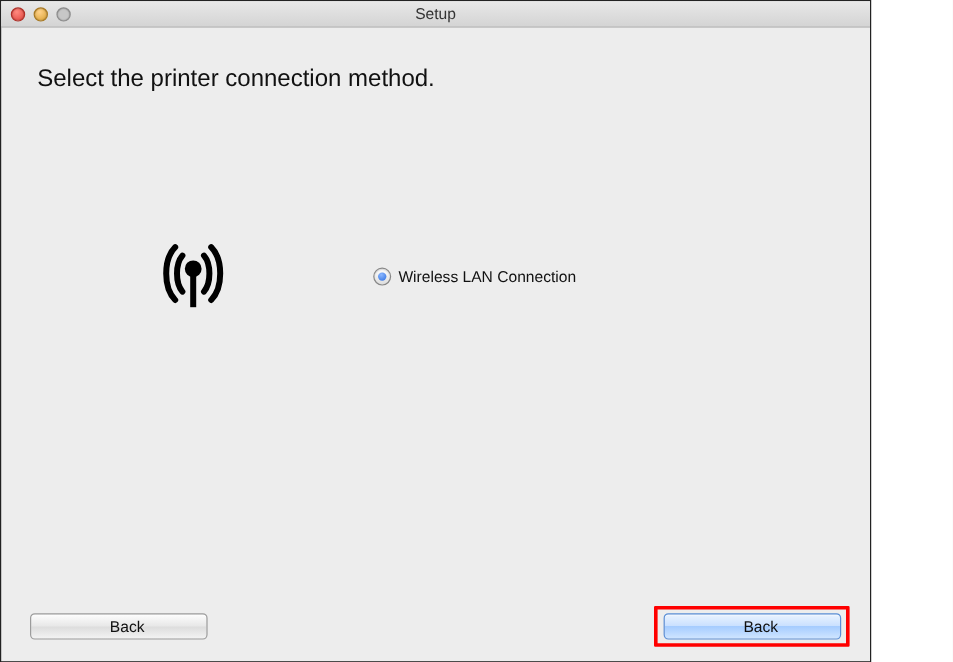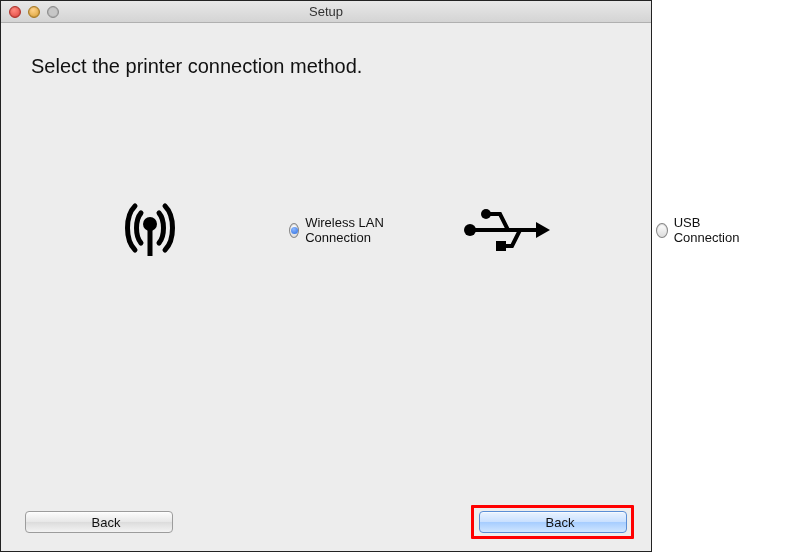--- a/index.html
+++ b/index.html
@@ -8,21 +8,21 @@
       box-sizing: border-box;
     }
     body {
       font-family: "Lucida Grande", "Helvetica Neue", Arial, sans-serif;
       background: #fff;
       width: 794px;
       height: 552px;
       overflow: hidden;
     }
     .window {
-      width: 652px;
+      width: 726px;
       height: 552px;
       border: 1px solid #222;
       background: #ededed;
       position: relative;
     }
     .titlebar {
       height: 22px;
       background: linear-gradient(to bottom, #e8e8e8 0%, #d4d4d4 100%);
       border-bottom: 1px solid #b0b0b0;
       display: flex;
@@ -177,39 +177,20 @@
             <circle cx="39" cy="26" r="7" fill="#000"></circle>
             <rect x="36.5" y="28" width="5" height="30" fill="#000"></rect>
           </svg>
         </div>
         <div class="radio-group">
           <div class="radio selected"></div>
           <span class="radio-label">Wireless LAN Connection</span>
         </div>
       </div>
 
-      <div class="option-row">
-        <div class="icon-slot">
-          <svg width="96" height="50" viewBox="0 0 96 50">
-            <g fill="#000">
-              <polygon points="90,25 76,17 76,33"></polygon>
-              <rect x="12" y="23" width="66" height="4"></rect>
-              <circle cx="10" cy="25" r="6"></circle>
-              <path d="M56 25 L48 25 L40 9 L28 9" stroke="#000" stroke-width="4" fill="none"></path>
-              <circle cx="26" cy="9" r="5"></circle>
-              <path d="M66 25 L60 25 L52 41 L42 41" stroke="#000" stroke-width="4" fill="none"></path>
-              <rect x="36" y="36" width="10" height="10"></rect>
-            </g>
-          </svg>
-        </div>
-        <div class="radio-group">
-          <div class="radio"></div>
-          <span class="radio-label">USB Connection</span>
-        </div>
-      </div>
 
     </div>
 
     <div class="footer">
       <div class="btn">
         <span>Back</span>
       </div>
       <div class="btn primary">
         <span>Back</span>
       </div>

